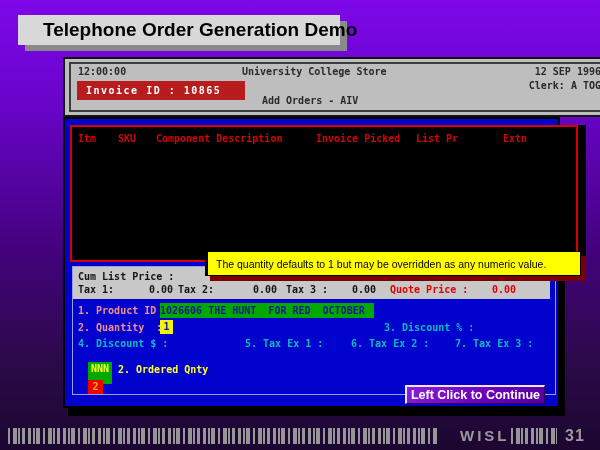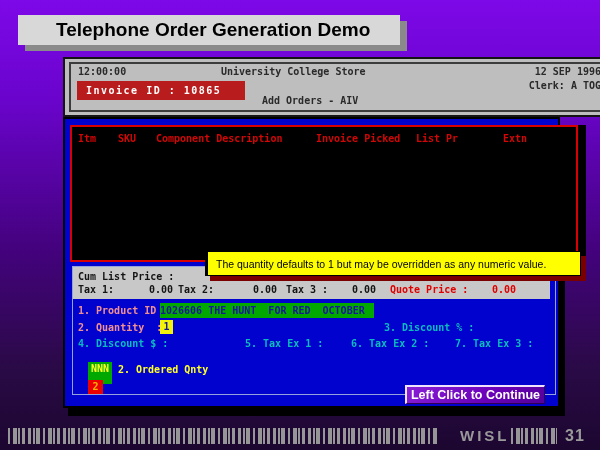--- a/index.html
+++ b/index.html
@@ -1,21 +1,21 @@
 <!DOCTYPE html>
 <html><head>
 <meta charset="utf-8">
 <style>
   html,body{margin:0;padding:0;}
   .slide{position:relative;width:600px;height:450px;overflow:hidden;
     background:linear-gradient(180deg,#7d08e8 0%,#6a04cc 22%,#44027e 55%,#2a0a46 82%,#1c0730 100%);
     font-family:"DejaVu Sans Mono",monospace;}
   
-  .title-bar{position:absolute;left:18px;top:15px;width:382px;height:30px;background:#d8d8d8;
-    box-shadow:7px 6px 0 #8a8a8a;display:flex;align-items:center;padding-left:38px;box-sizing:border-box;}
+  .title-bar{position:absolute;left:18px;top:15px;width:322px;height:30px;background:#d8d8d8;
+    box-shadow:7px 6px 0 #8a8a8a;display:flex;align-items:center;padding-left:25px;box-sizing:border-box;}
   .title-bar span{font-family:"Liberation Sans",sans-serif;font-weight:bold;font-size:19px;color:#000;white-space:pre;}
   
   .t{position:absolute;font:bold 10px "DejaVu Sans Mono",monospace;white-space:pre;line-height:12px;}
   
   .blue-win{position:absolute;left:63px;top:117px;width:497px;height:291px;background:#0202cf;
     border:2px solid #000;box-sizing:border-box;box-shadow:5px 8px 0 #000;}
   
   .hdr{position:absolute;left:63px;top:57px;width:546px;height:60px;background:#bebebe;
     border:2px solid #141414;box-sizing:border-box;box-shadow:6px 0 0 #000;}
   .hdr-frame{position:absolute;left:4px;top:3px;right:4px;bottom:3px;border:2px solid #3c3c3c;}
@@ -100,21 +100,21 @@
     <div class="nnn">NNN</div>
     <span class="t yellowtx" style="left:53px;top:245px">2. Ordered Qnty</span>
     <div class="red2">2</div>
 
     <div class="cont-btn">Left Click to Continue</div>
   </div>
 
   <div class="hdr">
     <div class="hdr-frame"></div>
     <span class="t" style="left:13px;top:7px">12:00:00</span>
-    <span class="t" style="left:156px;top:7px">University College Store</span>
+    <span class="t" style="left:177px;top:7px">University College Store</span>
     <span class="t" style="right:6px;top:7px">12 SEP 1996</span>
     <span class="t" style="right:6px;top:21px">Clerk: A TOG</span>
     <div class="badge">Invoice ID : 10865</div>
     <span class="t" style="left:197px;top:36px">Add Orders - AIV</span>
   </div>
 
   <div class="tbl">
     <span class="t" style="left:6px">Itm</span>
     <span class="t" style="left:46px">SKU</span>
     <span class="t" style="left:84px">Component Description</span>

